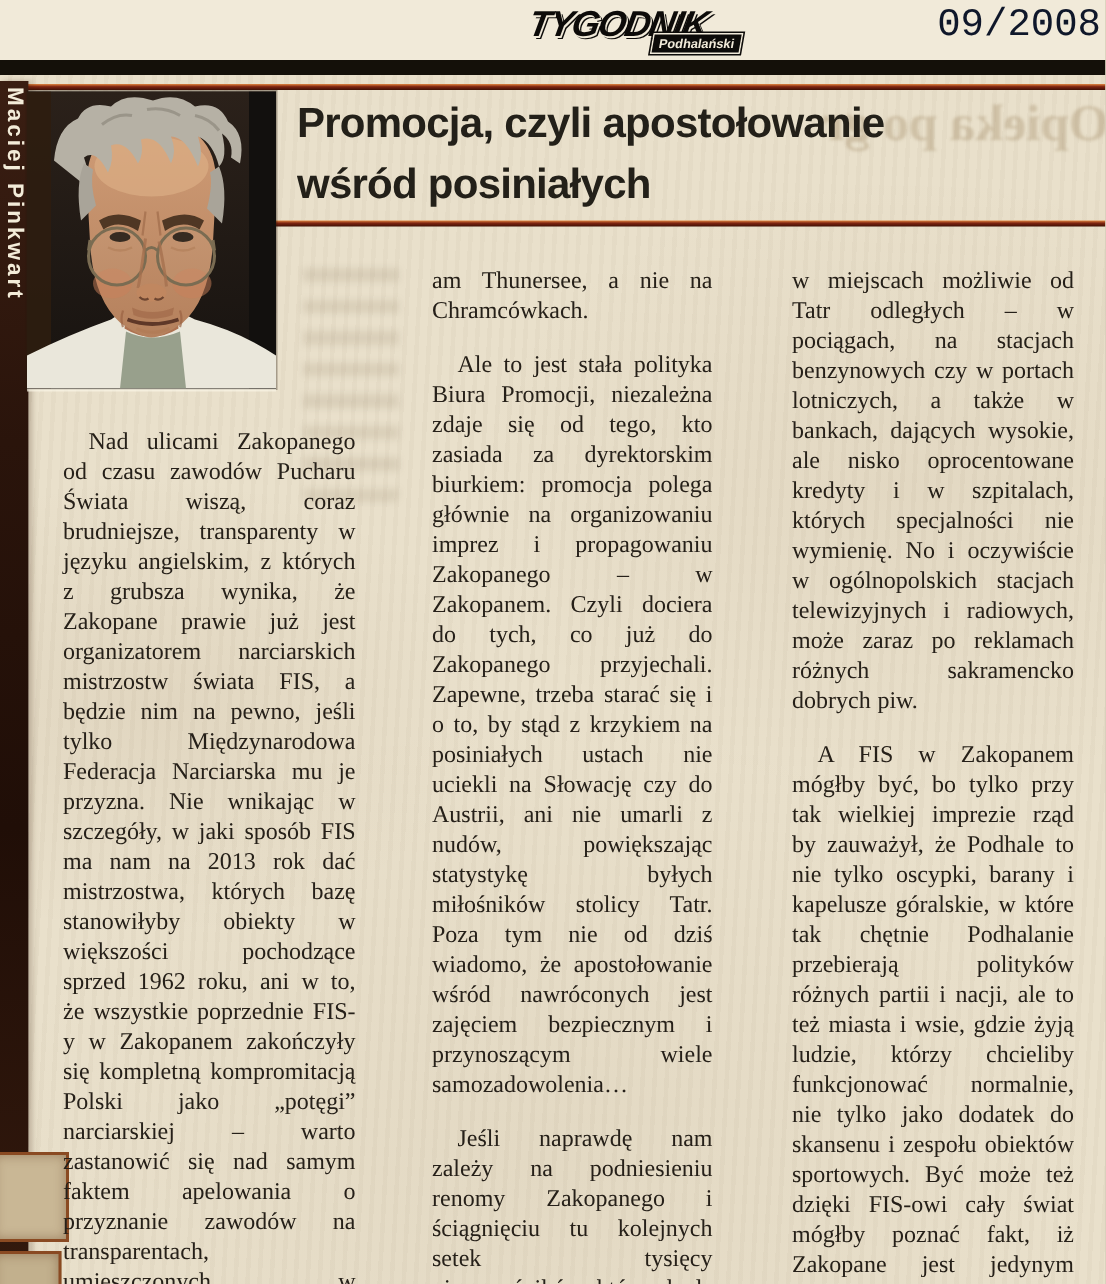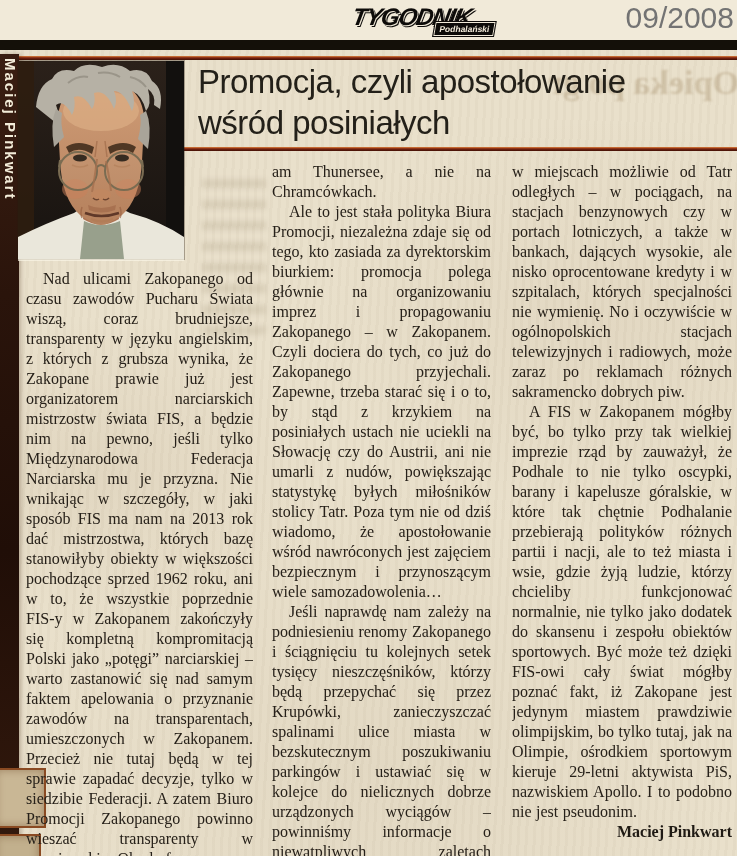--- a/index.html
+++ b/index.html
@@ -25,31 +25,31 @@
     font-size:24px;letter-spacing:-1px;color:#0d0b09;
     text-shadow:1px 1px 0 #f1ead9, 2px 2px 0 #0d0b09;
   }
   .logo-sub{
     position:absolute;left:84px;top:19px;background:#0d0b09;color:#f1ead9;
     font-family:"Liberation Sans",sans-serif;font-size:8.5px;font-weight:bold;
     padding:1px 4px;border:1px solid #f1ead9;outline:1px solid #0d0b09;white-space:nowrap;
   }
   .issue{
     position:absolute;right:3px;top:1px;
-    font-family:Liberation Sans, sans-serif;font-size:30px;color:#737373;letter-spacing:0;
+    font-family:Liberation Mono, monospace;font-size:26px;color:#0f172a;letter-spacing:0;
   }
   .black-bar{position:absolute;left:0;top:40px;width:737px;height:10px;background:#141009;}
   .rule{position:absolute;height:4px;background:linear-gradient(180deg,var(--accent-light),var(--accent-dark) 45%,#3f1005);}
   .rule-top{left:0;top:56px;width:737px;}
   .rule-bottom{left:184px;top:147px;width:553px;}
   
   .headline{
     position:absolute;left:198px;top:61px;width:520px;
-    font-family:"Liberation Sans",sans-serif;font-size:33px;line-height:41px;
-    font-weight:400;letter-spacing:-0.5px;color:#232019;
+    font-family:"Liberation Sans",sans-serif;font-size:28px;line-height:41px;
+    font-weight:700;letter-spacing:-0.5px;color:#232019;
   }
   .ghost-title{
     position:absolute;right:-2px;top:62px;width:190px;
     font-family:"Liberation Serif",serif;font-weight:bold;font-size:34px;line-height:42px;
     color:rgba(148,122,82,0.30);transform:scaleX(-1);filter:blur(1px);
     white-space:nowrap;overflow:hidden;
   }
   .gutter-smudge{
     position:absolute;left:202px;top:175px;width:64px;height:160px;
     background:repeating-linear-gradient(0deg, rgba(125,105,75,.14) 0 9px, transparent 9px 21px);
@@ -76,21 +76,21 @@
   
   .patch{position:absolute;background:#c9b795;border:2px solid #8a4a22;box-shadow:inset 0 0 8px rgba(90,50,20,.4);}
   .patch1{left:-6px;top:768px;width:48px;height:56px;}
   .patch2{left:-6px;top:834px;width:43px;height:40px;background:#c2b08d;}
   
   .col{position:absolute;overflow:hidden;}
   .col1{left:26px;top:269px;width:227px;height:587px;}
   .col2{left:272px;top:162px;width:219px;height:694px;}
   .col3{left:512px;top:162px;width:220px;height:694px;}
   p.seg{
-    margin:0;text-align:justify;font-size:16px;line-height:20px;color:var(--ink);
+    margin:16px;text-align:justify;font-size:16px;line-height:20px;color:var(--ink);
     word-spacing:0.5px;
   }
   p.seg.ind{text-indent:17px;}
   .byline{
     text-align:right;font-weight:bold;font-size:16px;line-height:20px;color:#1f1a14;
     margin-top:0;
   }
 </style>
 </head>
 <body>

